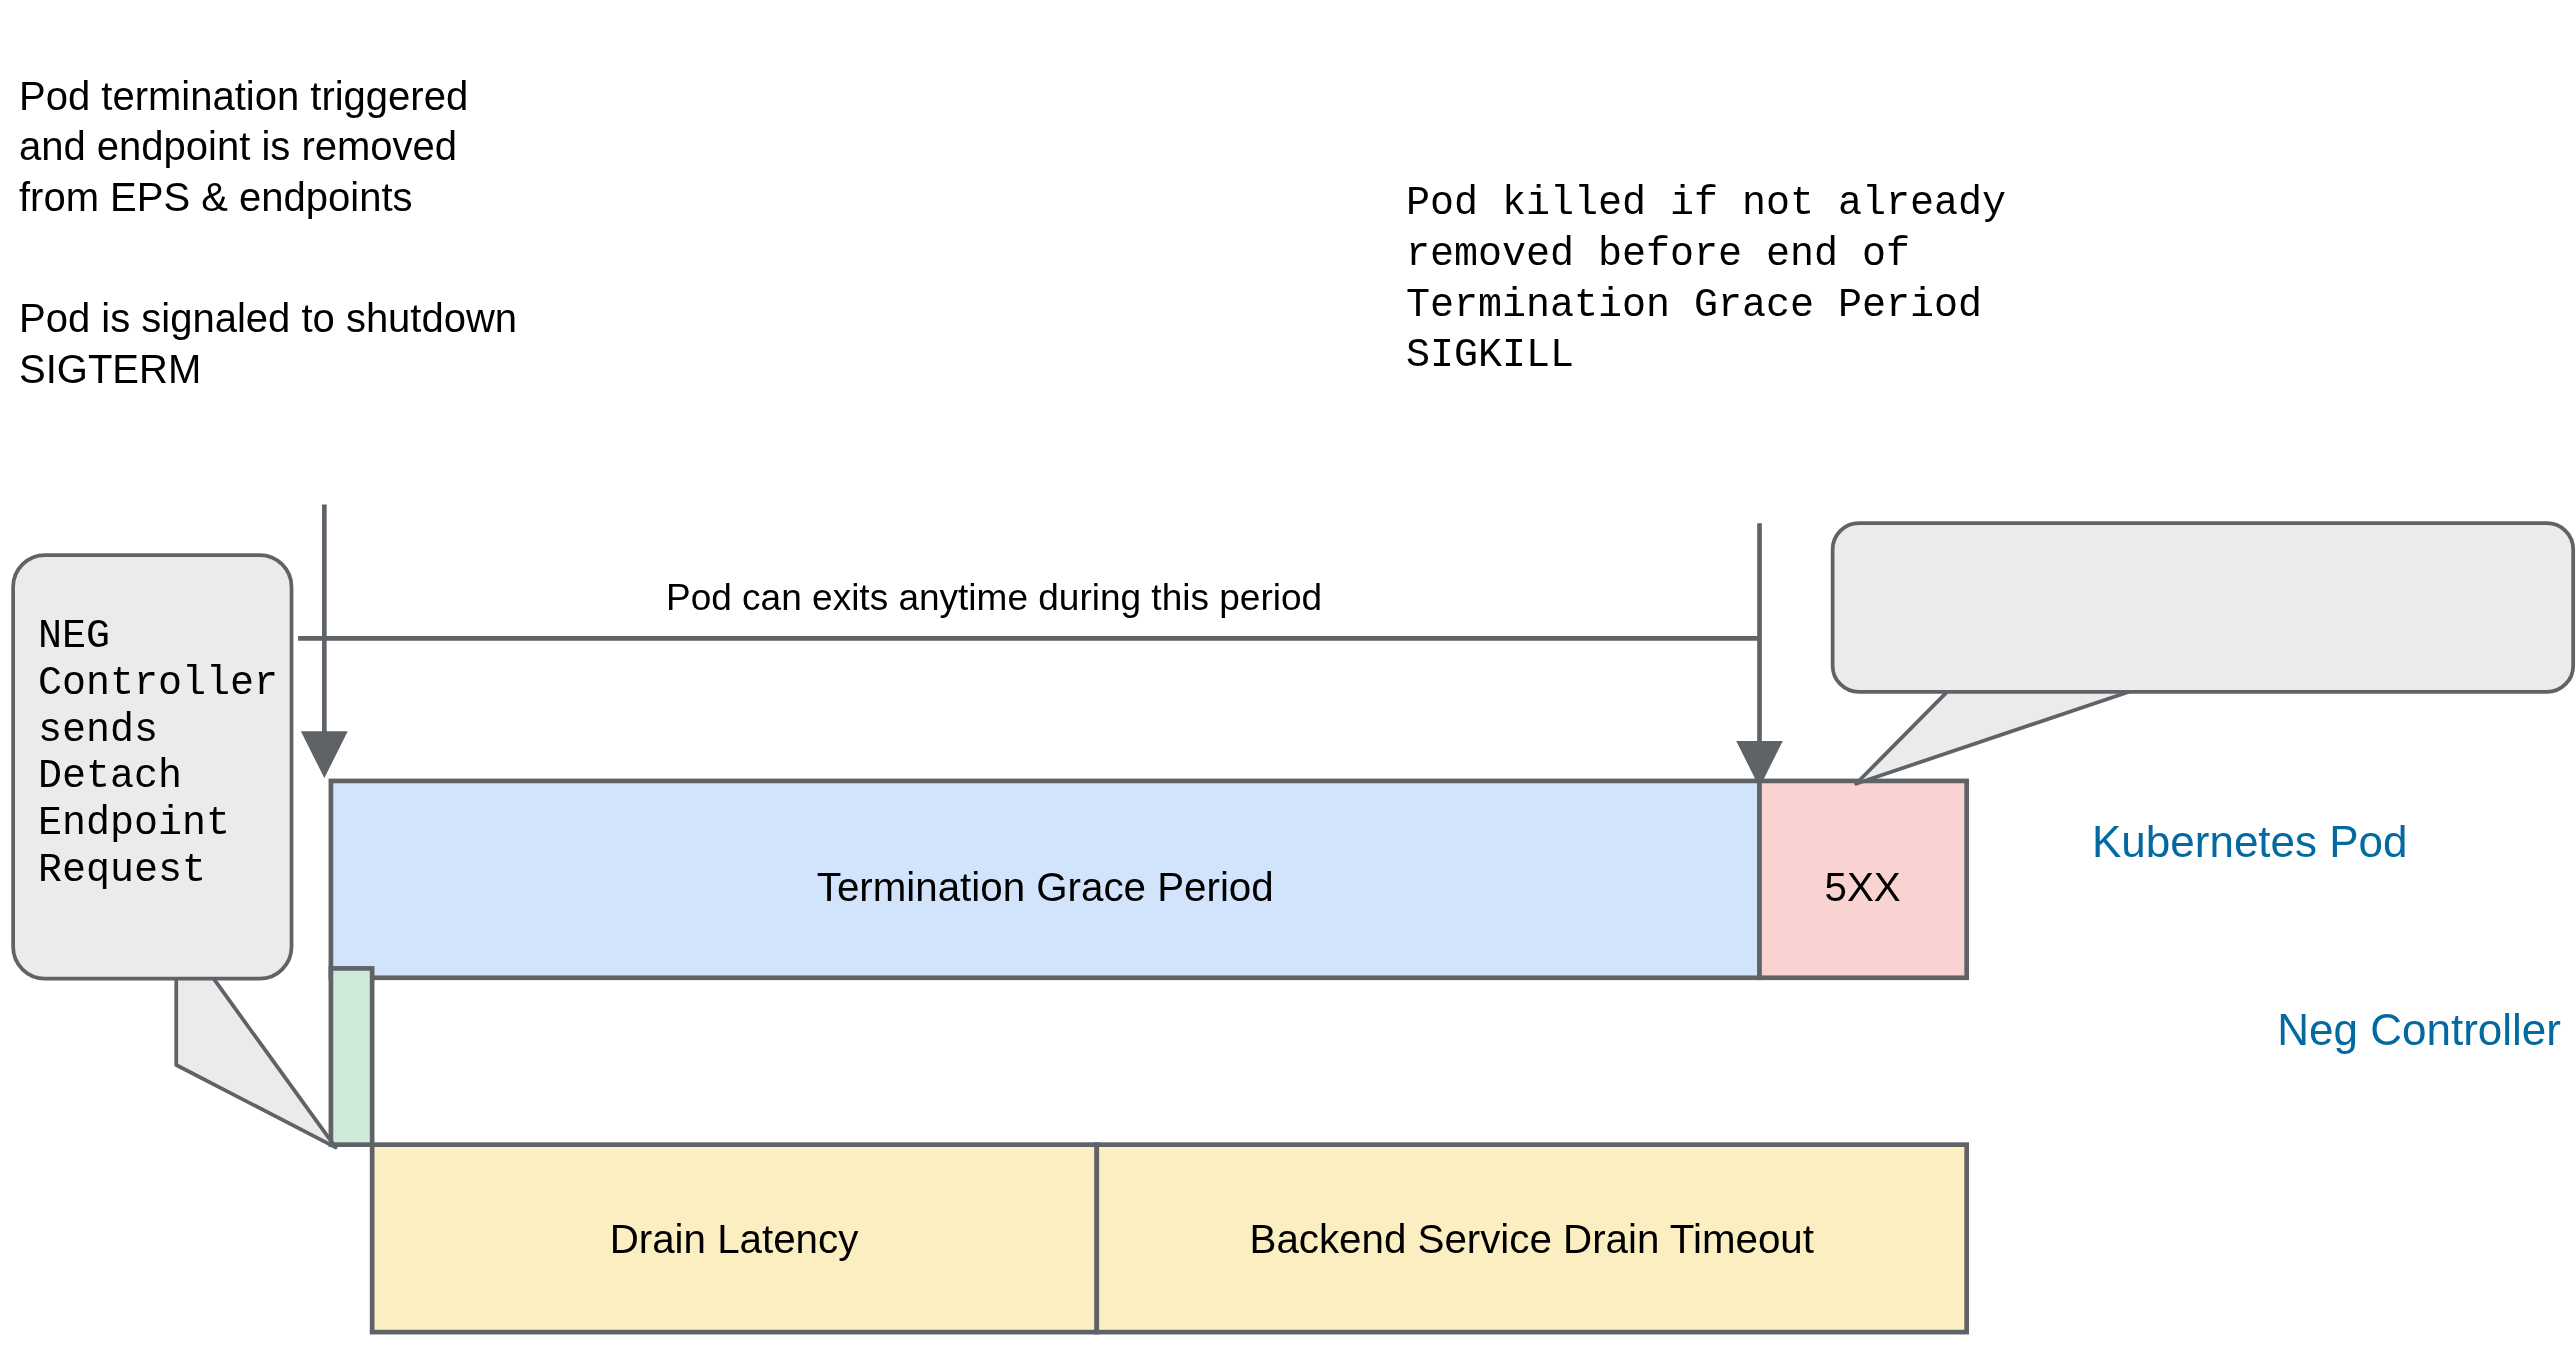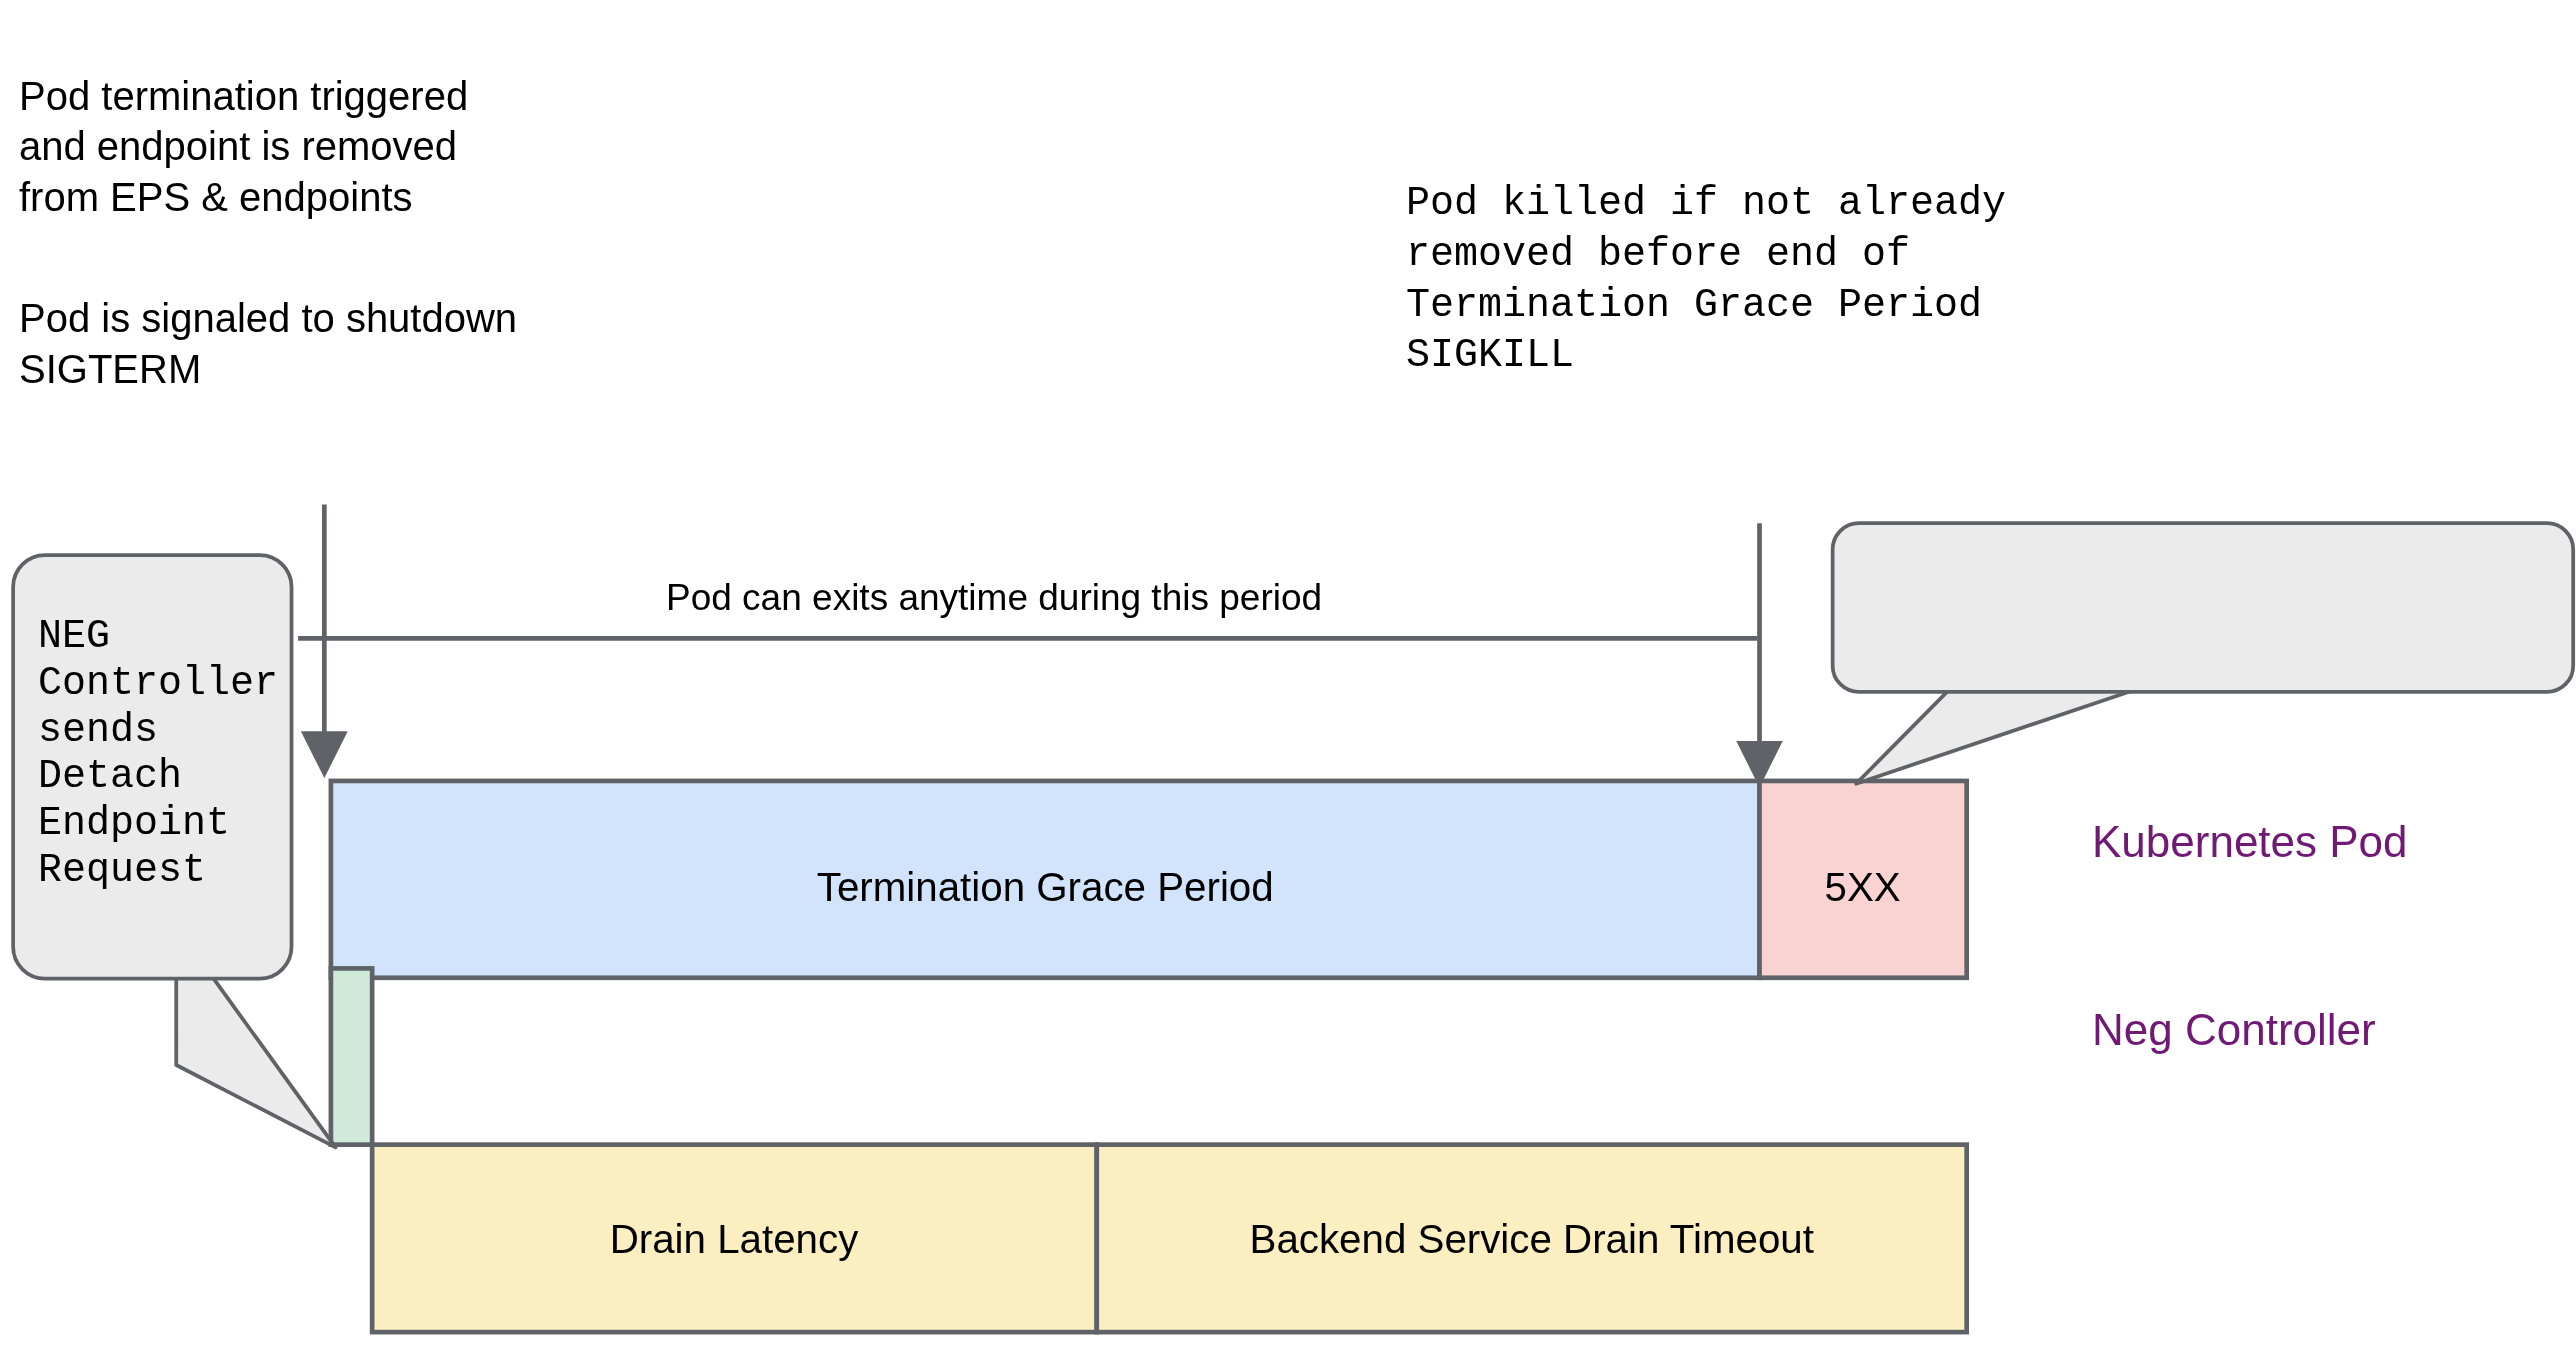--- a/index.html
+++ b/index.html
@@ -46,21 +46,21 @@
     font-size: 40px;
     line-height: 1.17;
     color: #000000;
     white-space: pre-line;
   }
   .row-label {
     position: absolute;
     font-family: "Liberation Sans", sans-serif;
     font-size: 44px;
     line-height: 1.18;
-    color: #701a75;
+    color: #0369a1;
     white-space: pre-line;
   }
   .timeline-caption {
     position: absolute;
     font-family: "Liberation Sans", sans-serif;
     font-size: 37px;
     color: #000000;
     white-space: nowrap;
   }
 </style>
@@ -109,17 +109,17 @@
     <rect x="1955" y="558" width="790" height="180" rx="28" ry="28" fill="#ebebeb" stroke="#5f6368" stroke-width="4"></rect>
   </svg>
 
   <div class="callout-text" style="left:38px; top:614px; width:234px;font-family:Liberation Mono, monospace;">NEG<br>Controller<br>sends<br>Detach<br>Endpoint<br>Request</div>
 
 
   <div class="timeline-caption" style="left:666px; top:577px;">Pod can exits anytime during this period</div>
 
   <div class="row-label" style="left:2092px; top:816px; width:469px;">Kubernetes Pod</div>
 
-  <div class="row-label" style="left:2092px; top:1004px; width:469px;">Neg Controller</div>
+  <div class="row-label" style="left:2092px; top:1004px; width:469px;text-align:right;">Neg Controller</div>
 
 
 </div>
 
 
 </body></html>

